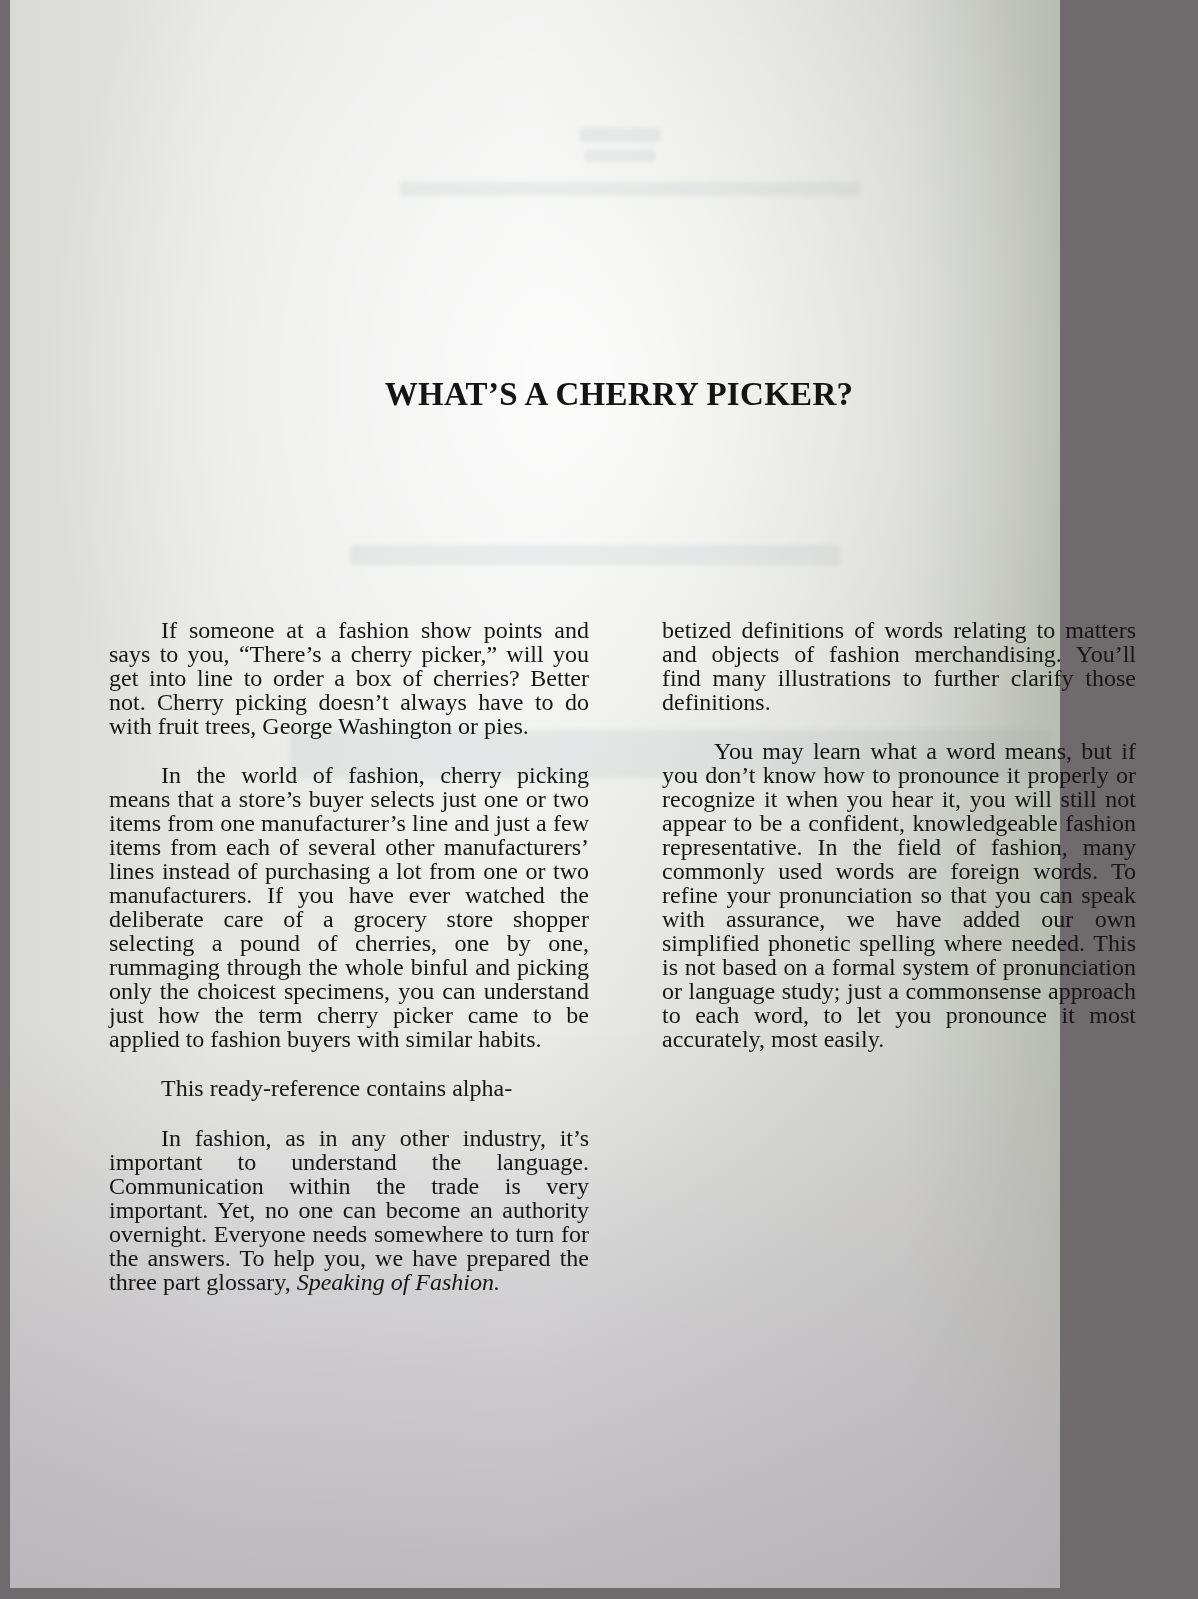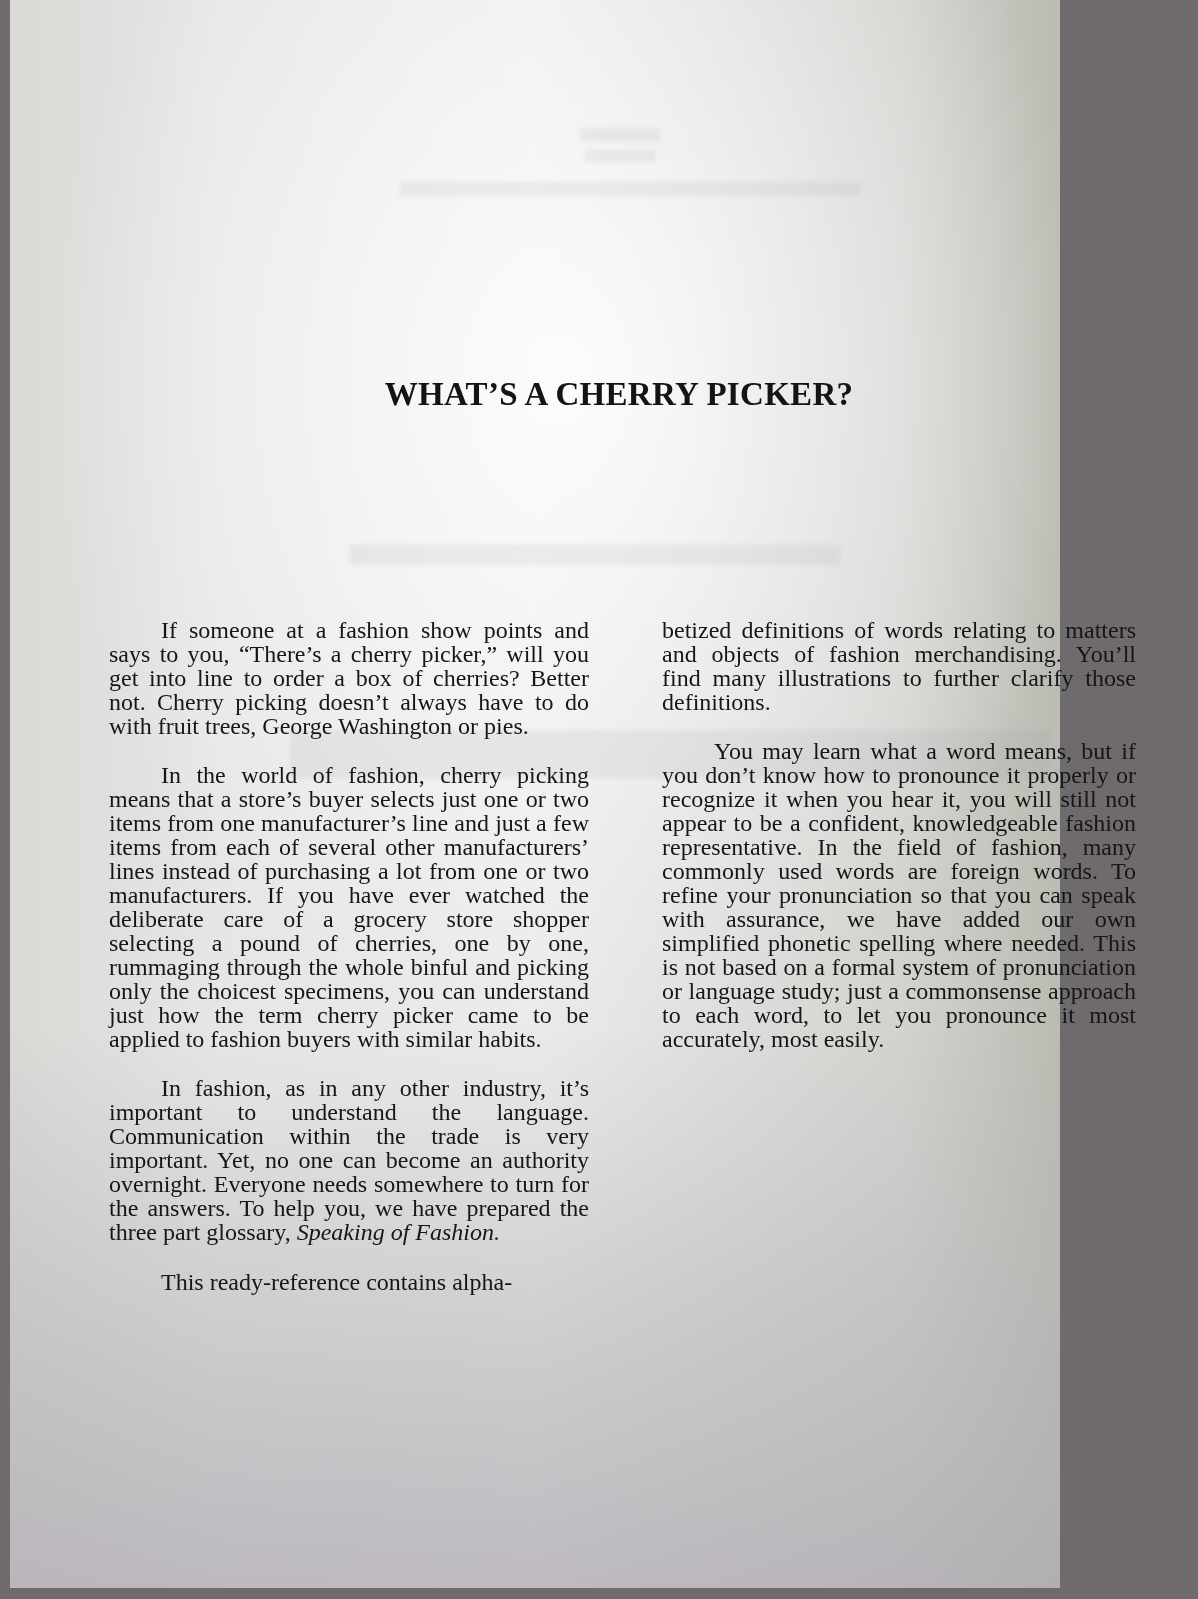--- a/index.html
+++ b/index.html
@@ -43,24 +43,24 @@
   <div class="ghost" style="left:575px;top:150px;width:70px;height:12px;"></div>
   <div class="ghost" style="left:390px;top:182px;width:460px;height:14px;"></div>
   <div class="ghost" style="left:340px;top:545px;width:490px;height:20px;"></div>
   <div class="ghost" style="left:280px;top:730px;width:760px;height:48px;"></div>
 
   <h1 class="title">WHAT’S A CHERRY PICKER?</h1>
 
   <div class="col left">
     <p>If someone at a fashion show points and says to you, “There’s a cherry picker,” will you get into line to order a box of cherries? Better not. Cherry picking doesn’t always have to do with fruit trees, George Washington or pies.</p>
     <p>In the world of fashion, cherry picking means that a store’s buyer selects just one or two items from one manufacturer’s line and just a few items from each of several other manufacturers’ lines instead of purchasing a lot from one or two manufacturers. If you have ever watched the deliberate care of a grocery store shopper selecting a pound of cherries, one by one, rummaging through the whole binful and picking only the choicest specimens, you can understand just how the term cherry picker came to be applied to fashion buyers with similar habits.</p>
+    <p>This ready-reference contains alpha-</p>
     <p>
       <span>In fashion, as in any other industry, it’s important to understand the language. Communication within the trade is very important. Yet, no one can become an authority overnight. Everyone needs somewhere to turn for the answers. To help you, we have prepared the three part glossary,</span>
       <span class="ital">Speaking of Fashion.</span>
     </p>
-    <p>This ready-reference contains alpha-</p>
   </div>
 
   <div class="col right">
     <p class="cont">betized definitions of words relating to matters and objects of fashion merchandising. You’ll find many illustrations to further clarify those definitions.</p>
     <p>You may learn what a word means, but if you don’t know how to pronounce it properly or recognize it when you hear it, you will still not appear to be a confident, knowledgeable fashion representative. In the field of fashion, many commonly used words are foreign words. To refine your pronunciation so that you can speak with assurance, we have added our own simplified phonetic spelling where needed. This is not based on a formal system of pronunciation or language study; just a commonsense approach to each word, to let you pronounce it most accurately, most easily.</p>
   </div>
 </div>
 
 </body></html>

